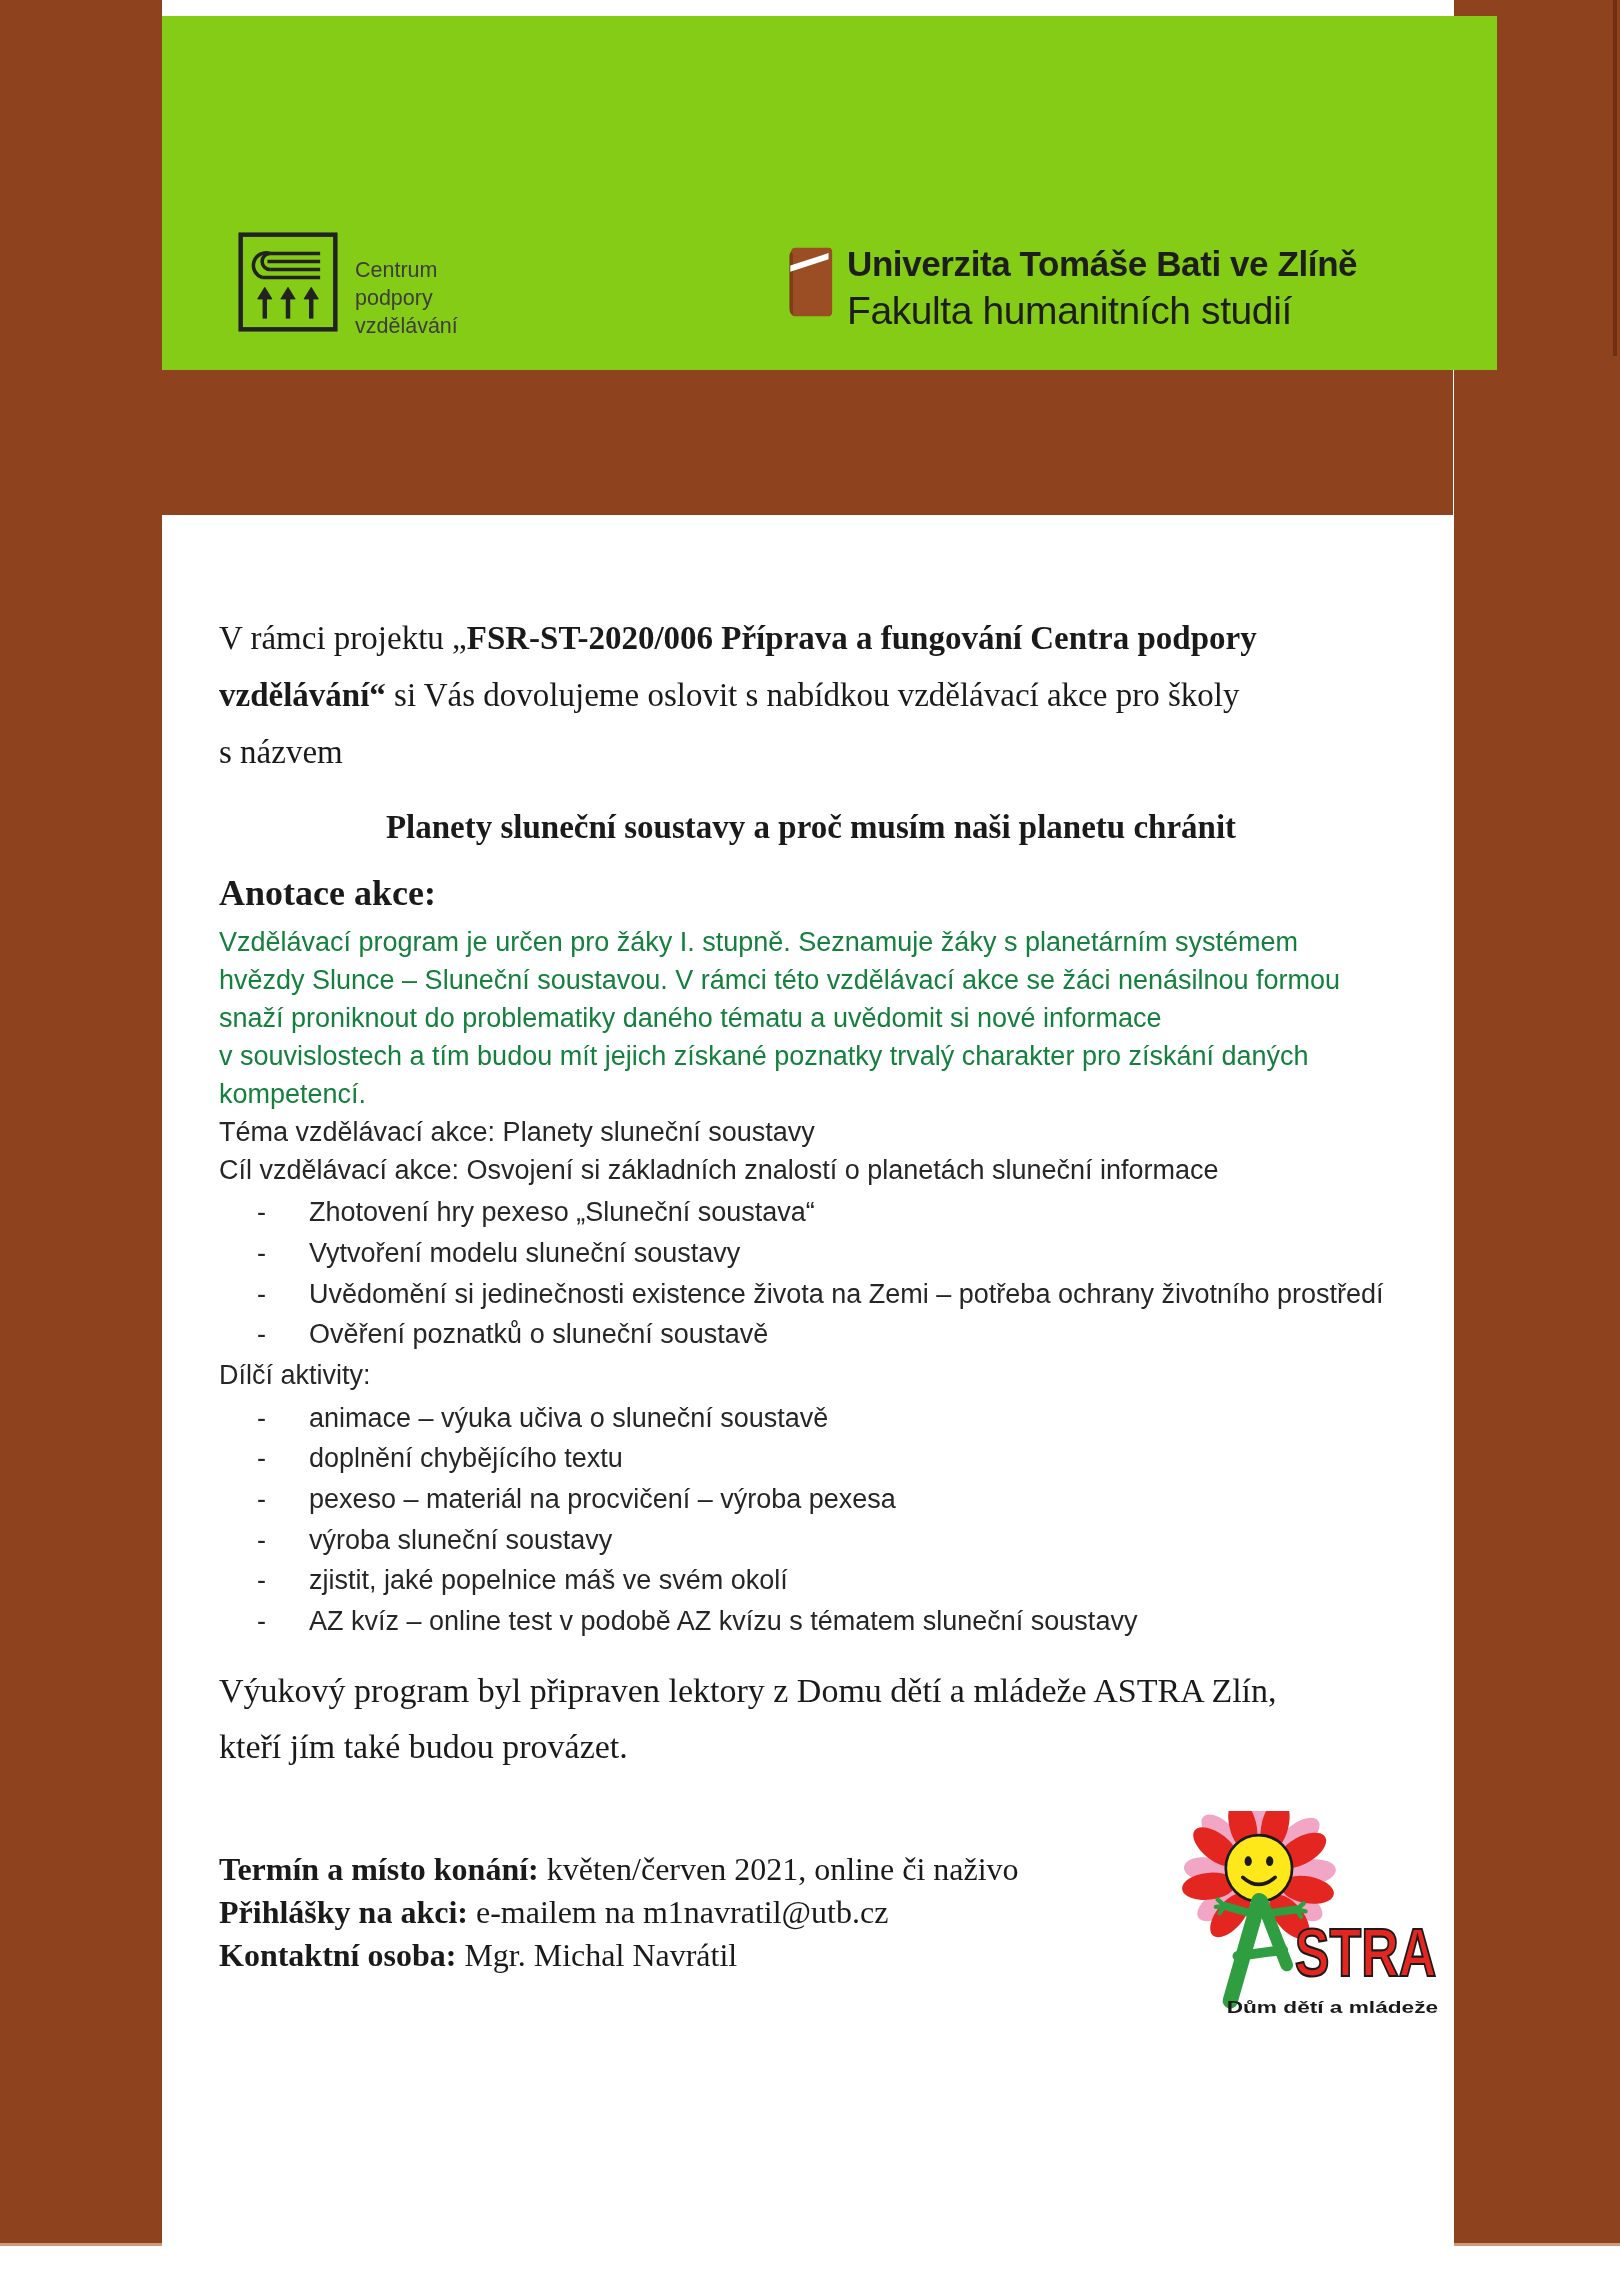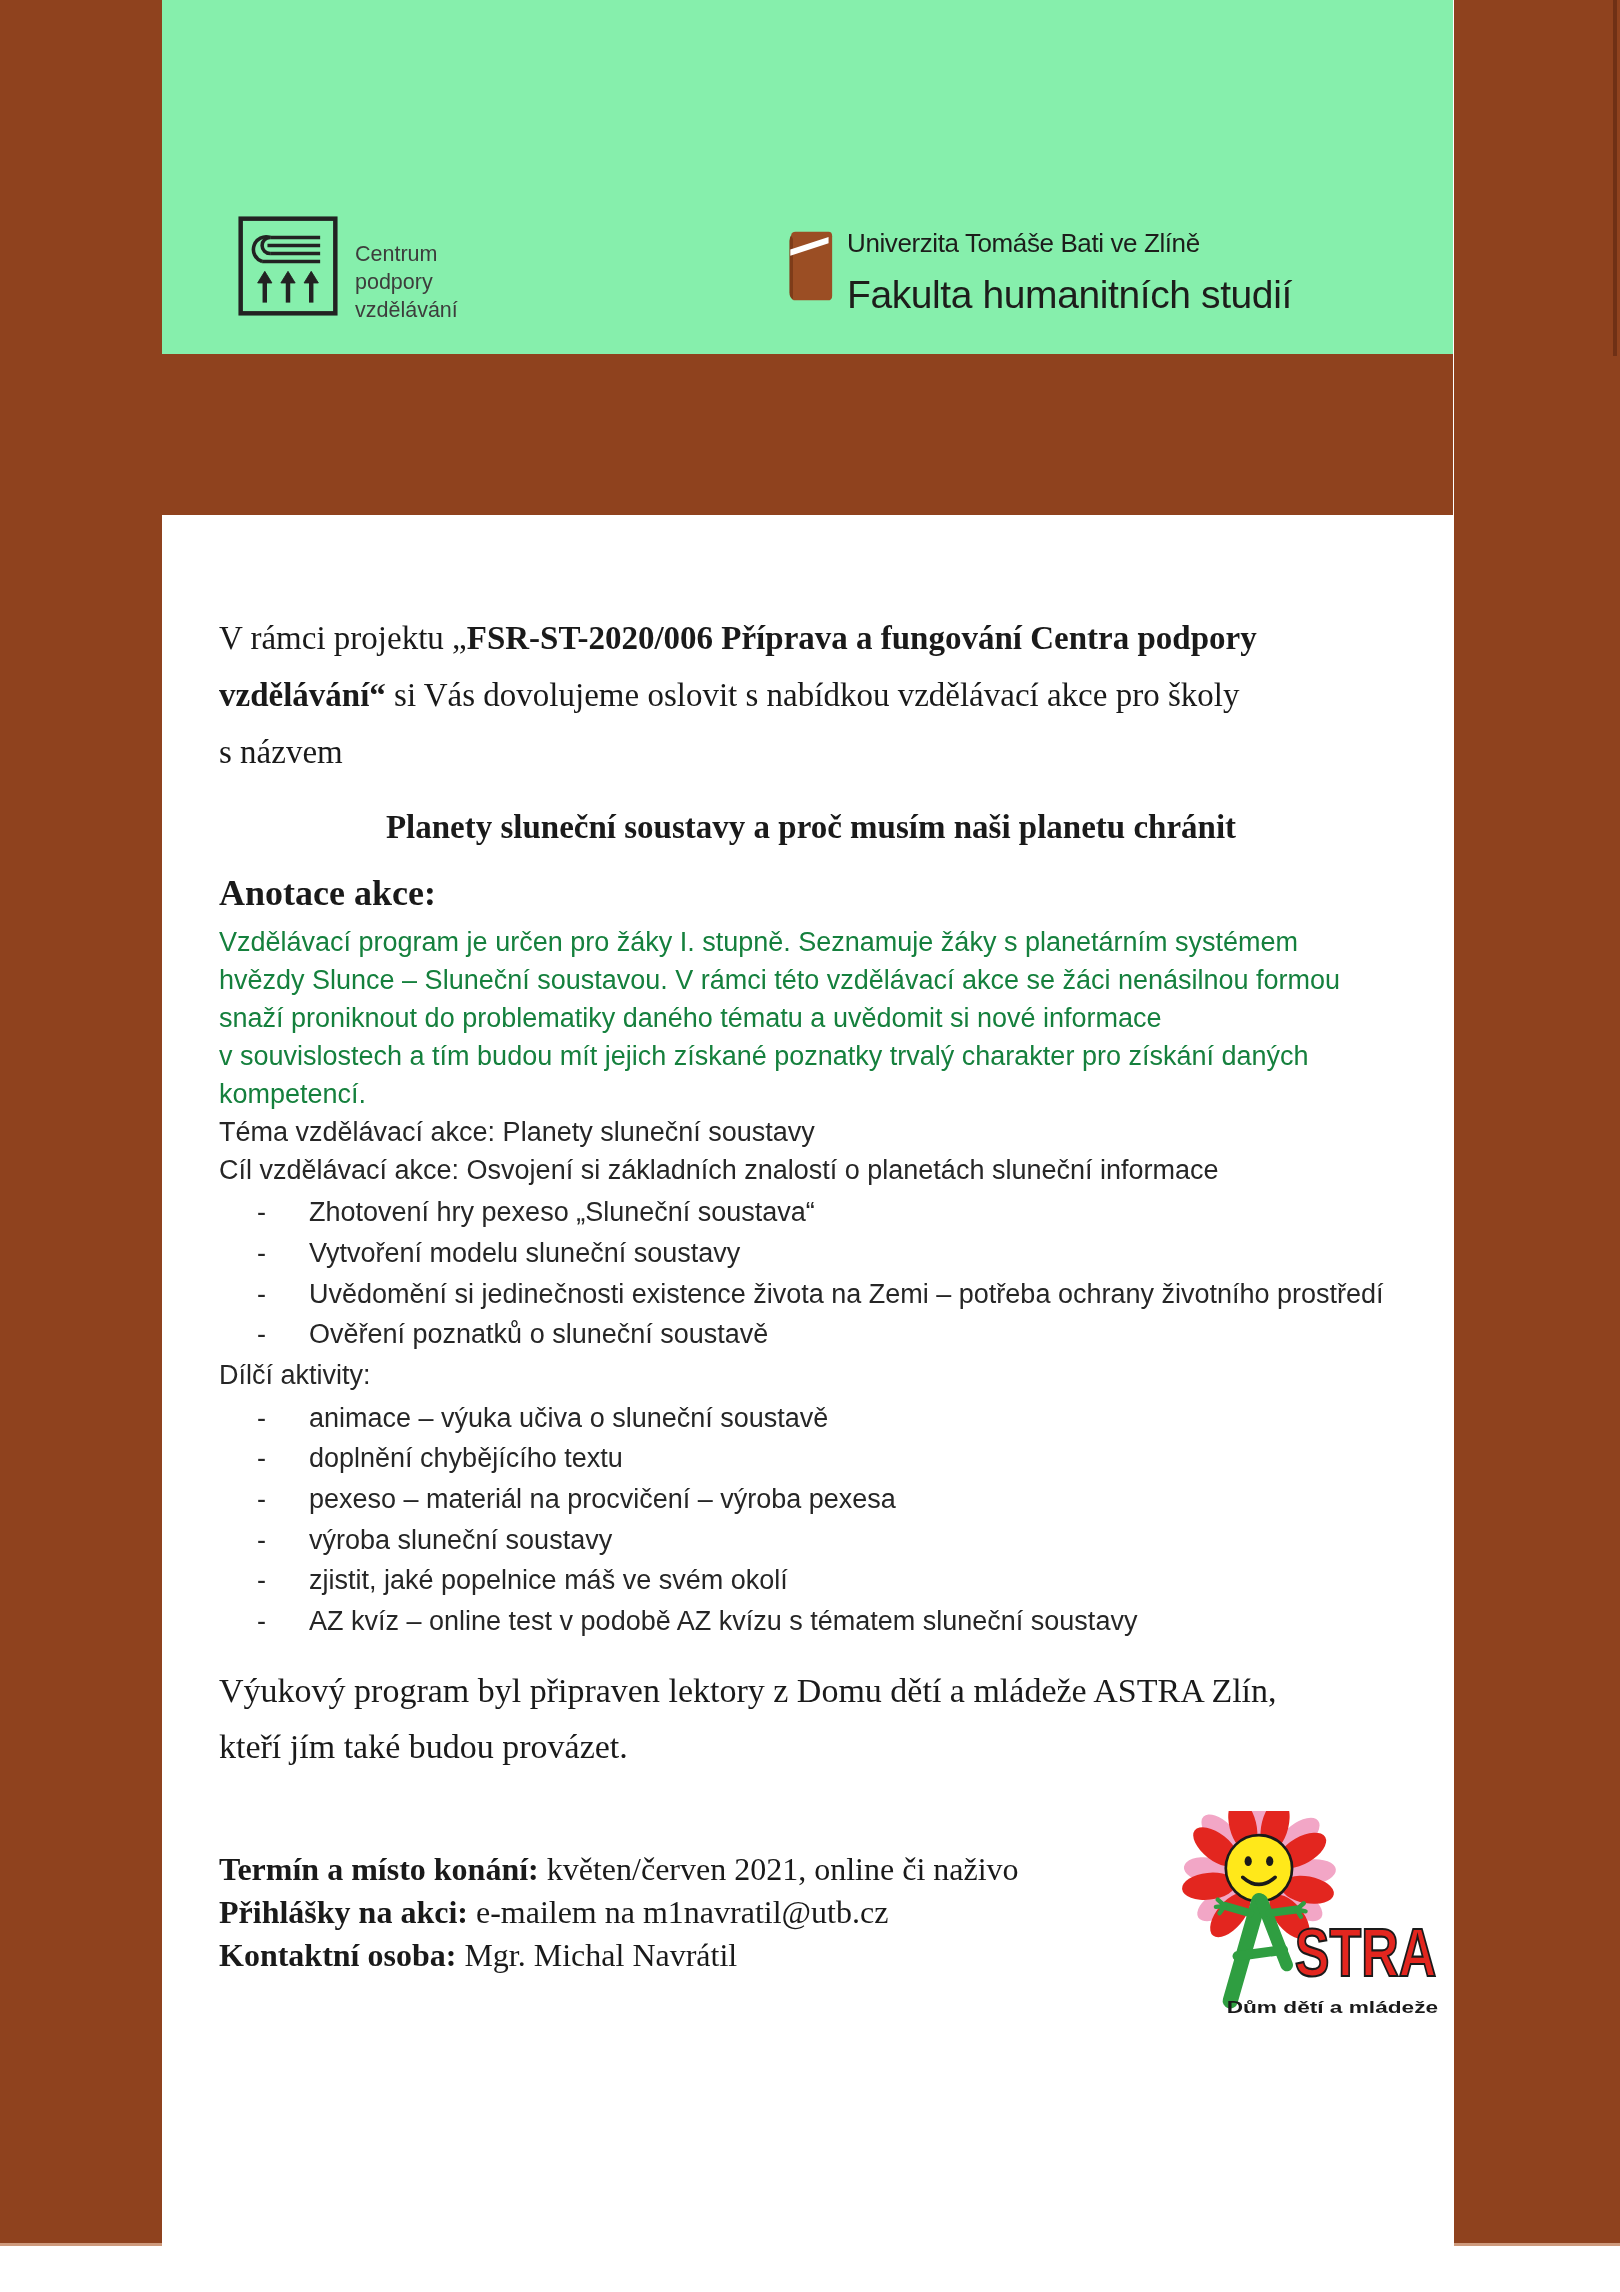--- a/index.html
+++ b/index.html
@@ -6,28 +6,28 @@
   body{
     width:1620px;height:2293px;position:relative;background:#ffffff;
     font-family:"Liberation Serif", serif;color:#1a1a1a;overflow:hidden;
   }
   
   .col-left{position:absolute;left:0;top:0;width:162px;height:2246px;background:#8F421E;box-sizing:border-box;border-bottom:3.6px solid #CE9A7C;}
   .col-right{position:absolute;left:1454px;top:0;width:167px;height:2246px;background:#8F421E;box-sizing:border-box;border-bottom:3.6px solid #CE9A7C;}
   .band-mid{position:absolute;left:162px;top:354px;width:1291px;height:161px;background:#8F421E;}
   .edge-line{position:absolute;left:1613px;top:0;width:3.6px;height:356px;background:#6F3015;}
   
-  .header-band{position:absolute;left:162px;top:0;width:1291px;height:354px;background:#86efac;}
+  .header-band{position:absolute;left:162px;top:16px;width:1291px;height:354px;background:#84cc16;padding-left:44px;}
   .cpv-logo{position:absolute;left:76px;top:216px;width:100px;height:100px;}
   .cpv-label{position:absolute;left:193px;top:240px;font-family:"Liberation Sans",sans-serif;
     font-size:21.5px;line-height:28px;color:#3D3D3C;}
   .utb{position:absolute;left:622px;top:226px;}
   .utb-book{position:absolute;left:0;top:3.6px;width:50px;height:73px;}
   .utb-name{position:absolute;left:63px;top:1.8px;white-space:nowrap;font-family:"Liberation Sans",sans-serif;
-    font-weight:400;font-size:26px;letter-spacing:-0.4px;color:#1D1D1B;}
+    font-weight:700;font-size:35px;letter-spacing:-0.4px;color:#1D1D1B;}
   .utb-fac{position:absolute;left:63px;top:47px;white-space:nowrap;font-family:"Liberation Sans",sans-serif;
     font-weight:400;font-size:39px;letter-spacing:-0.4px;color:#1D1D1B;}
   
   .card{position:absolute;left:162px;top:515px;width:1291px;height:1731px;background:#ffffff;
     box-sizing:border-box;padding:95px 50px 0 57px;}
   .serif-p{font-size:33px;line-height:57px;margin:0;}
   .serif-p .line{display:block;white-space:nowrap;}
   .doc-title{margin:24px 0 0 0;font-size:33px;line-height:45px;font-weight:700;text-align:center;white-space:nowrap;}
   .section-h{margin:20.6px 0 0 0;font-size:36px;line-height:45px;font-weight:700;}
   .sans{font-family:"Liberation Sans",sans-serif;}

